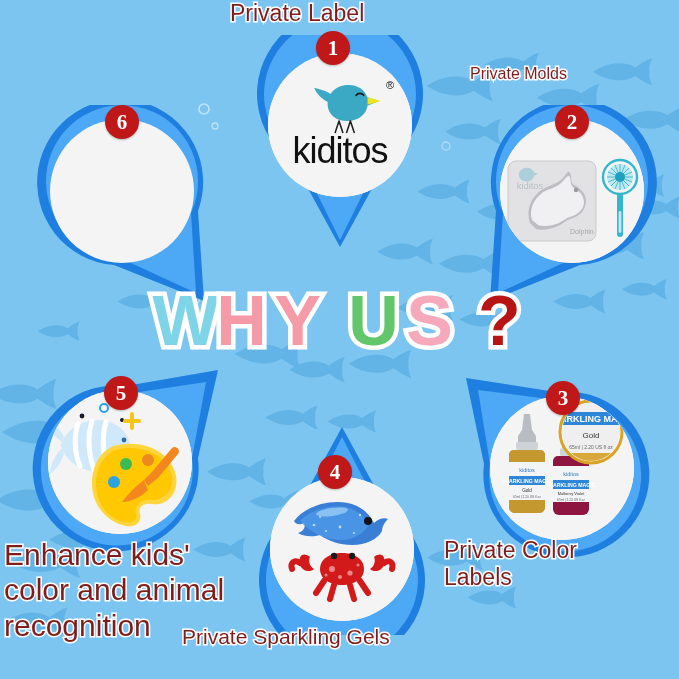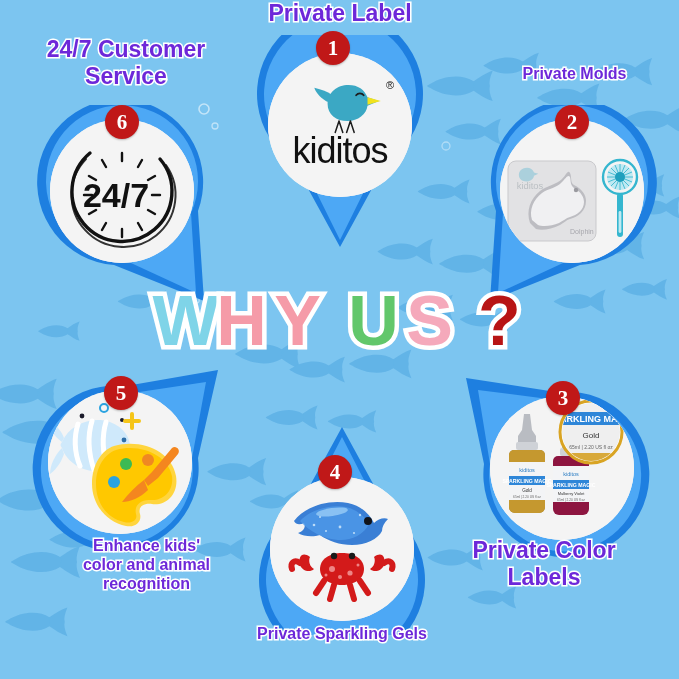--- a/index.html
+++ b/index.html
@@ -35,23 +35,23 @@
     font-weight:bold;
     font-family:"Liberation Serif", serif;
     z-index:6;
     box-shadow:0 1px 2px rgba(0,0,0,.25);
   }
 
   
   .caption {
     position:absolute;
     z-index:7;
-    color:#6d28d9;
-    font-weight:bold;
-    text-align:center;
+    color:#7f1d1d;
+    font-weight:normal;
+    text-align:left;
     line-height:1.18;
     -webkit-text-stroke:3px #ffffff;
     paint-order:stroke fill;
     white-space:pre-line;
   }
 
   
   #whyus {
     position:absolute;
     left:0; top:283px; width:679px; height:80px;
@@ -286,21 +286,21 @@
               <circle cx="80" cy="90" r="2.6"></circle>
               <circle cx="70" cy="94" r="2"></circle>
             <circle cx="56" cy="92" r="1.5"></circle>
               <circle cx="88" cy="82" r="1.5"></circle>
           </g>
         </g>
       </svg>
     </div>
     <div class="badge" style="left:66px; top:30px; width:34px; height:34px; font-size:21px;">4</div>
   </div>
-  <div class="caption" style="left:182px; top:625px; width:320px; font-size:16px;">Private Sparkling Gels</div>
+  <div class="caption" style="left:182px; top:625px; width:320px; font-size:21px;">Private Sparkling Gels</div>
 
   <div class="pin" style="left:26px; top:362px; width:200px; height:200px;">
     <svg class="pin-svg" width="200" height="200" viewBox="0 0 200 200">
       <path d="M192 8 L100 24 A83 83 0 1 0 172 96 Z" fill="#1e7fe0"></path>
       <path d="M180 20 L100 32 A76 76 0 1 0 166 96 Z" fill="#4da8f5"></path>
       <circle cx="94" cy="100" r="72" fill="#f4f4f4"></circle>
     </svg>
     <div class="pin-inner" style="left:22px; top:28px; width:144px; height:144px;">
       <svg viewBox="0 0 144 144" width="144" height="144">
 
@@ -328,57 +328,32 @@
           <circle cx="100" cy="70" r="6" fill="#f08822"></circle>
           <circle cx="66" cy="92" r="6" fill="#2ba3e0"></circle>
 
           <path d="M124,58 L104,82 L96,90 L100,96 L110,88 L130,64 C133,60 128,55 124,58 Z" fill="#f4861f"></path>
           <path d="M96,90 C88,96 80,104 74,112 C82,112 92,108 100,100 Z" fill="#f4861f"></path>
         </g>
       </svg>
     </div>
     <div class="badge" style="left:78px; top:14px; width:34px; height:34px; font-size:21px;">5</div>
   </div>
-  <div class="caption" style="left:24px; top:537px; width:245px; font-size:16px;">Enhance kids'
+  <div class="caption" style="left:4px; top:537px; width:245px; font-size:30px;">Enhance kids'
 color and animal
 recognition</div>
 
   <div class="pin" style="left:32px; top:105px; width:186px; height:200px;">
     <svg class="pin-svg" width="186" height="200" viewBox="0 0 186 200">
       <path d="M172 196 L166 106 A83 83 0 1 0 82 160 Z" fill="#1e7fe0"></path>
       <path d="M164 188 L159 108 A76 76 0 1 0 86 152 Z" fill="#4da8f5"></path>
       <circle cx="90" cy="86" r="72" fill="#f4f4f4"></circle>
     </svg>
-    <div class="pin-inner" style="left:18px; top:14px; width:144px; height:144px;">
-      <svg viewBox="0 0 144 144" width="144" height="144">
-        <g>
-          <path d="M110,40 A50 50 0 1 1 40,34" fill="none" stroke="#111" stroke-width="3.4" stroke-linecap="round"></path>
-          <path d="M116,46 A52 52 0 1 1 36,40" fill="none" stroke="#111" stroke-width="2" stroke-linecap="round" opacity=".85"></path>
-          <g stroke="#111" stroke-width="2.4" stroke-linecap="round">
-            <line x1="72" y1="34" x2="72" y2="42"></line>
-            <line x1="72" y1="110" x2="72" y2="118"></line>
-            <line x1="34" y1="76" x2="42" y2="76"></line>
-            <line x1="102" y1="76" x2="110" y2="76"></line>
-            <line x1="52" y1="41" x2="56" y2="48"></line>
-            <line x1="88" y1="104" x2="92" y2="111"></line>
-            <line x1="92" y1="41" x2="88" y2="48"></line>
-            <line x1="56" y1="104" x2="52" y2="111"></line>
-            <line x1="39" y1="57" x2="46" y2="61"></line>
-            <line x1="98" y1="91" x2="105" y2="95"></line>
-            <line x1="39" y1="95" x2="46" y2="91"></line>
-            <line x1="98" y1="61" x2="105" y2="57"></line>
-          </g>
-          <text x="66" y="88" text-anchor="middle" font-family="Liberation Sans, sans-serif" font-size="34" font-weight="bold" fill="#111">24/7</text>
-        </g>
-      </svg>
-    </div>
     <div class="badge" style="left:73px; top:0px; width:34px; height:34px; font-size:21px;">6</div>
   </div>
-  <div class="caption" style="left:6px; top:36px; width:240px; font-size:23px;">24/7 Customer
-Service</div>
 
   <div id="whyus">
     <svg width="679" height="86" viewBox="0 0 679 86">
       <g id="whyus-letters" font-family="Liberation Sans, sans-serif" font-size="70" font-weight="bold" text-anchor="middle" stroke="#ffffff" stroke-width="9" paint-order="stroke fill">
           <text x="185.5" y="62" fill="#7fd4e8">W</text>
           <text x="241.5" y="62" fill="#f59ba8">H</text>
           <text x="297.5" y="62" fill="#f59ba8">Y</text>
           <text x="373.5" y="62" fill="#62c76b">U</text>
           <text x="429.5" y="62" fill="#f5a9bb">S</text>
           <text x="499.5" y="62" fill="#b81414">?</text>

